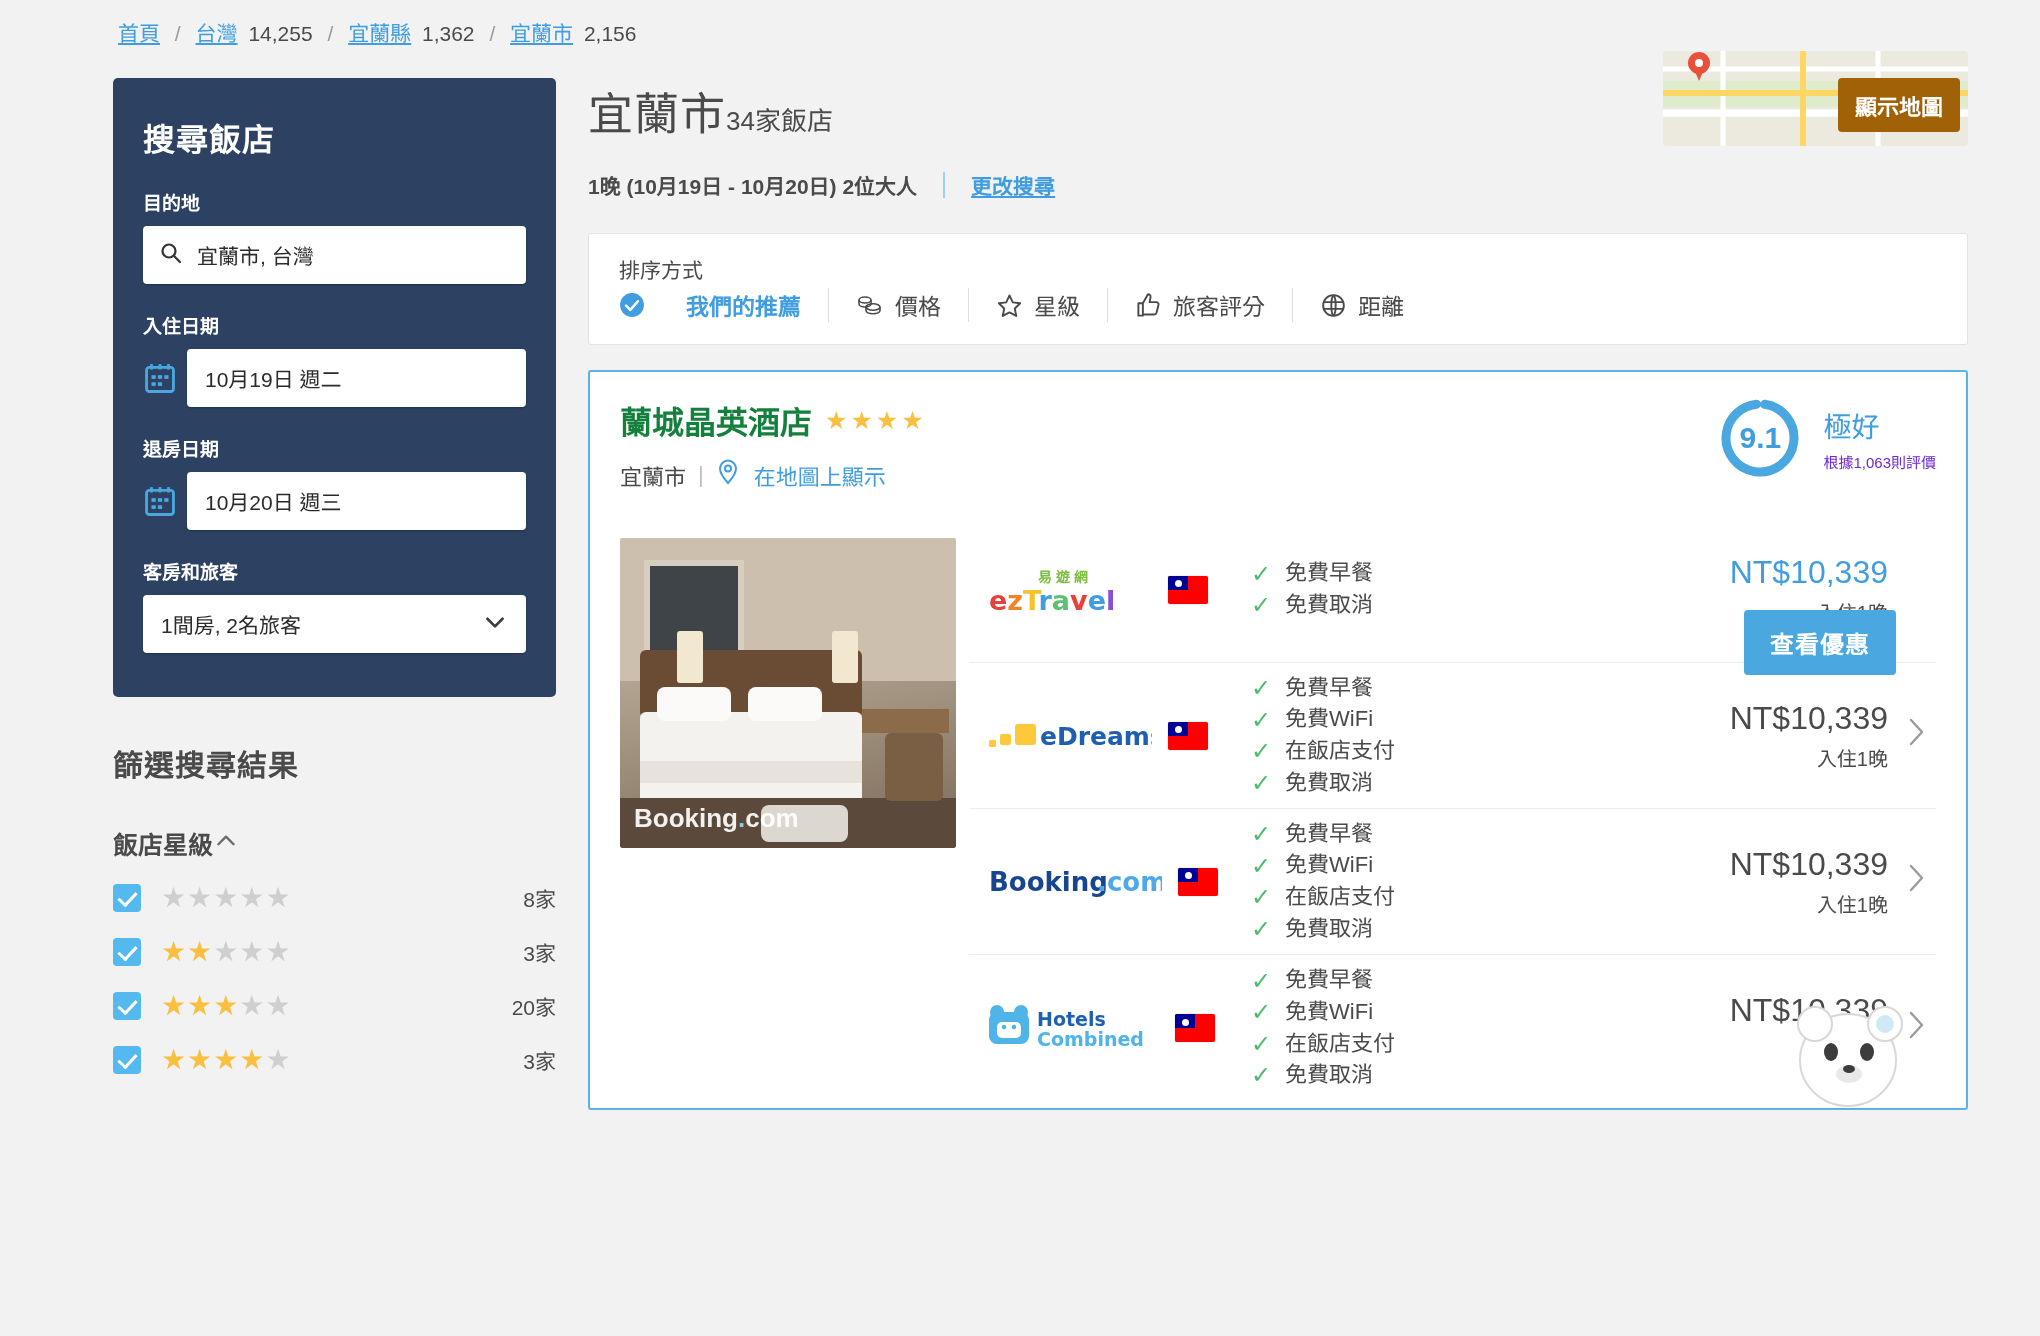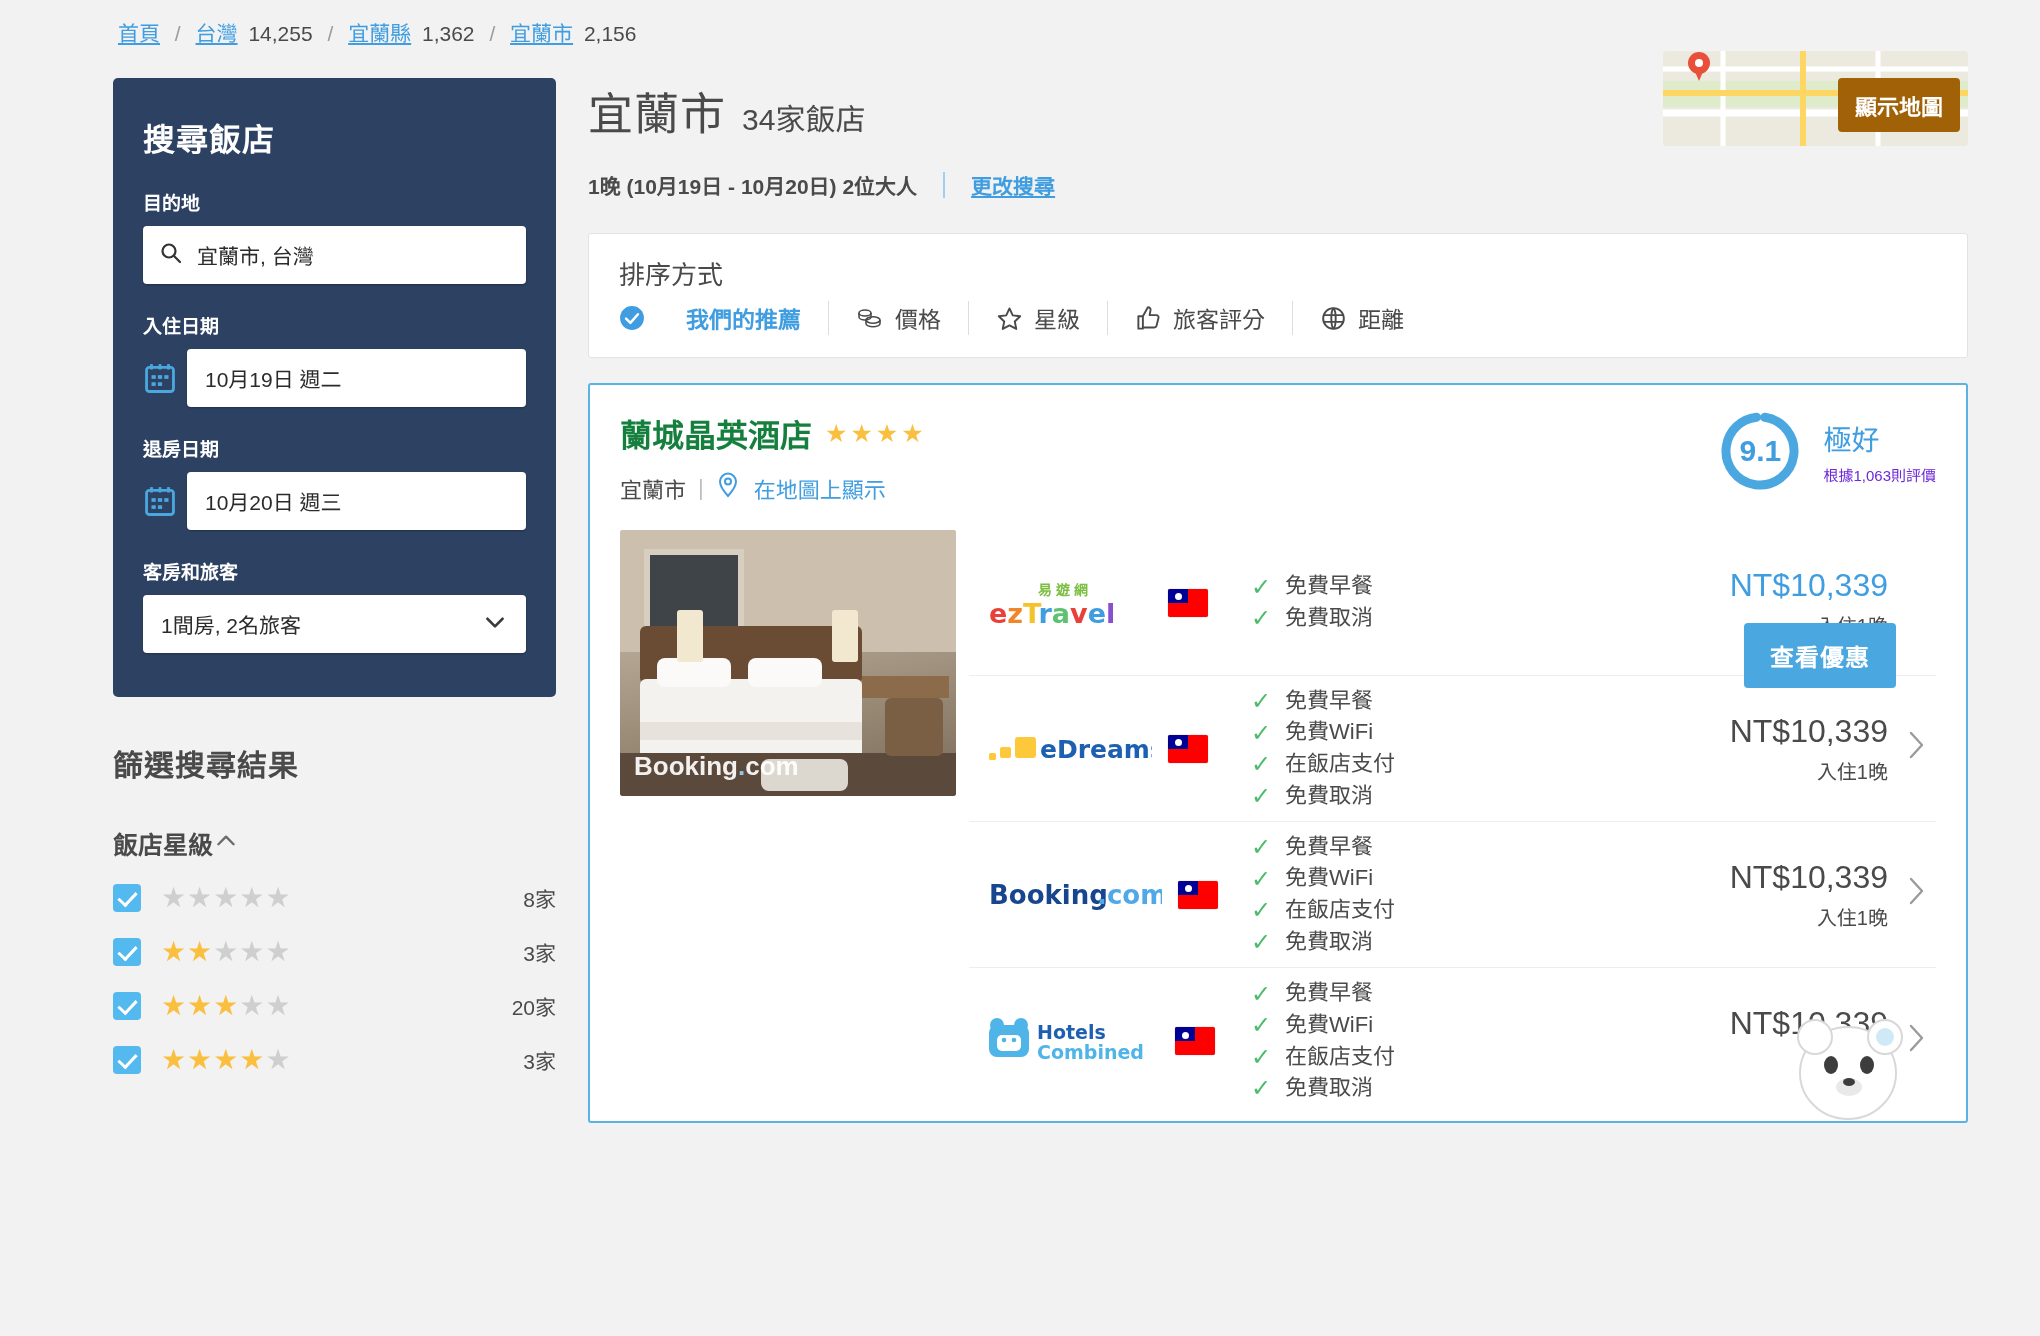--- a/index.html
+++ b/index.html
@@ -89,21 +89,21 @@
   .st-on { color: #fbbf3f; }
   .st-off { color: #cfcfcf; }
   .star-count {
     margin-left: auto; font-size: 21px; color: #4a4a4a;
   }
 
   
   .main { position: absolute; left: 588px; top: 78px; width: 1380px; }
   .city-head { display: flex; align-items: baseline; }
   .city-name { font-size: 45px; color: #4a4a4a; font-weight: normal; letter-spacing: 1px;}
-  .city-count { font-size: 30px; color: #4a4a4a; margin-left: 16px; }
+  .city-count { font-size: 26px; color: #4a4a4a; }
   .stay-line {
     margin-top: 27px; font-size: 21px; color: #4a4a4a; font-weight: bold;
     display: flex; align-items: center;
   }
   .vline { width: 2px; height: 26px; background: #9fd0ee; margin: 0 26px; }
   .stay-line a { color: #3f9de0; text-decoration: underline; font-weight: bold;}
 
   .map-widget {
     position: absolute; right: 0; top: -27px; width: 305px; height: 95px;
     border-radius: 4px; overflow: hidden; background: #e9e6de;
@@ -112,21 +112,21 @@
     position: absolute; right: 8px; top: 27px;
     background: #a16207; color: #fff; font-size: 22px; font-weight: bold;
     padding: 11px 17px; border-radius: 4px; border: none; cursor: pointer;
     font-family: inherit;
   }
 
   .sort-card {
     margin-top: 33px; background: #fff; border: 1px solid #e3e3e3;
     border-radius: 3px; padding: 20px 30px 22px 30px;
   }
-  .sort-label { font-size: 26px; color: #4a4a4a; margin-bottom: 10px; }
+  .sort-label { font-size: 21px; color: #4a4a4a; margin-bottom: 4px; }
   .sort-items { display: flex; align-items: center; }
   .sort-item {
     display: flex; align-items: center; gap: 11px;
     font-size: 23px; color: #4a4a4a; cursor: pointer; white-space: nowrap;
   }
   .sort-item.active { color: #3f9de0; font-weight: bold; gap: 41px; }
   .sort-div { width: 1px; height: 34px; background: #dddddd; margin: 0 27px; }
 
   .hotel-card {
     margin-top: 25px; background: #fff;
@@ -150,23 +150,24 @@
   .score-num {
     position: absolute; inset: 0; display: flex; align-items: center;
     justify-content: center; font-size: 30px; color: #3f9de0; font-weight: bold;
   }
   .score-txt { margin-left: 22px; }
   .score-word { font-size: 28px; color: #3f9de0; }
   .score-sub { font-size: 15px; color: #6d28d9; margin-top: 6px; }
 
   .deal-area { display: flex; margin-top: 26px; }
   .photo {
-    width: 336px; height: 266px; flex: none; border-radius: 3px;
+    width: 336px; height: 310px; flex: none; border-radius: 3px;
     position: relative; overflow: hidden;
     background: linear-gradient(170deg,#c9c0b4 0%,#b6a894 35%,#7a6a57 100%);
+    margin-top: 21px;
   }
   .photo .bkg-wm {
     position: absolute; left: 14px; bottom: 14px;
     font-size: 26px; font-weight: bold; color: rgba(255,255,255,.92);
   }
   .photo .bkg-wm .dot { color: #8fc7ef; }
   .ph-wall { position:absolute; left:0; top:0; right:0; height:46%; background:#cdbfae;}
   .ph-win { position:absolute; left:7%; top:7%; width:30%; height:52%; background:#3f4448; border:6px solid #d8cec0;}
   .ph-bed { position:absolute; left:6%; top:56%; width:66%; height:32%; background:#f4f2ee; border-radius:6px 6px 0 0;}
   .ph-hb { position:absolute; left:6%; top:36%; width:66%; height:22%; background:#6a4b33; border-radius:6px;}

